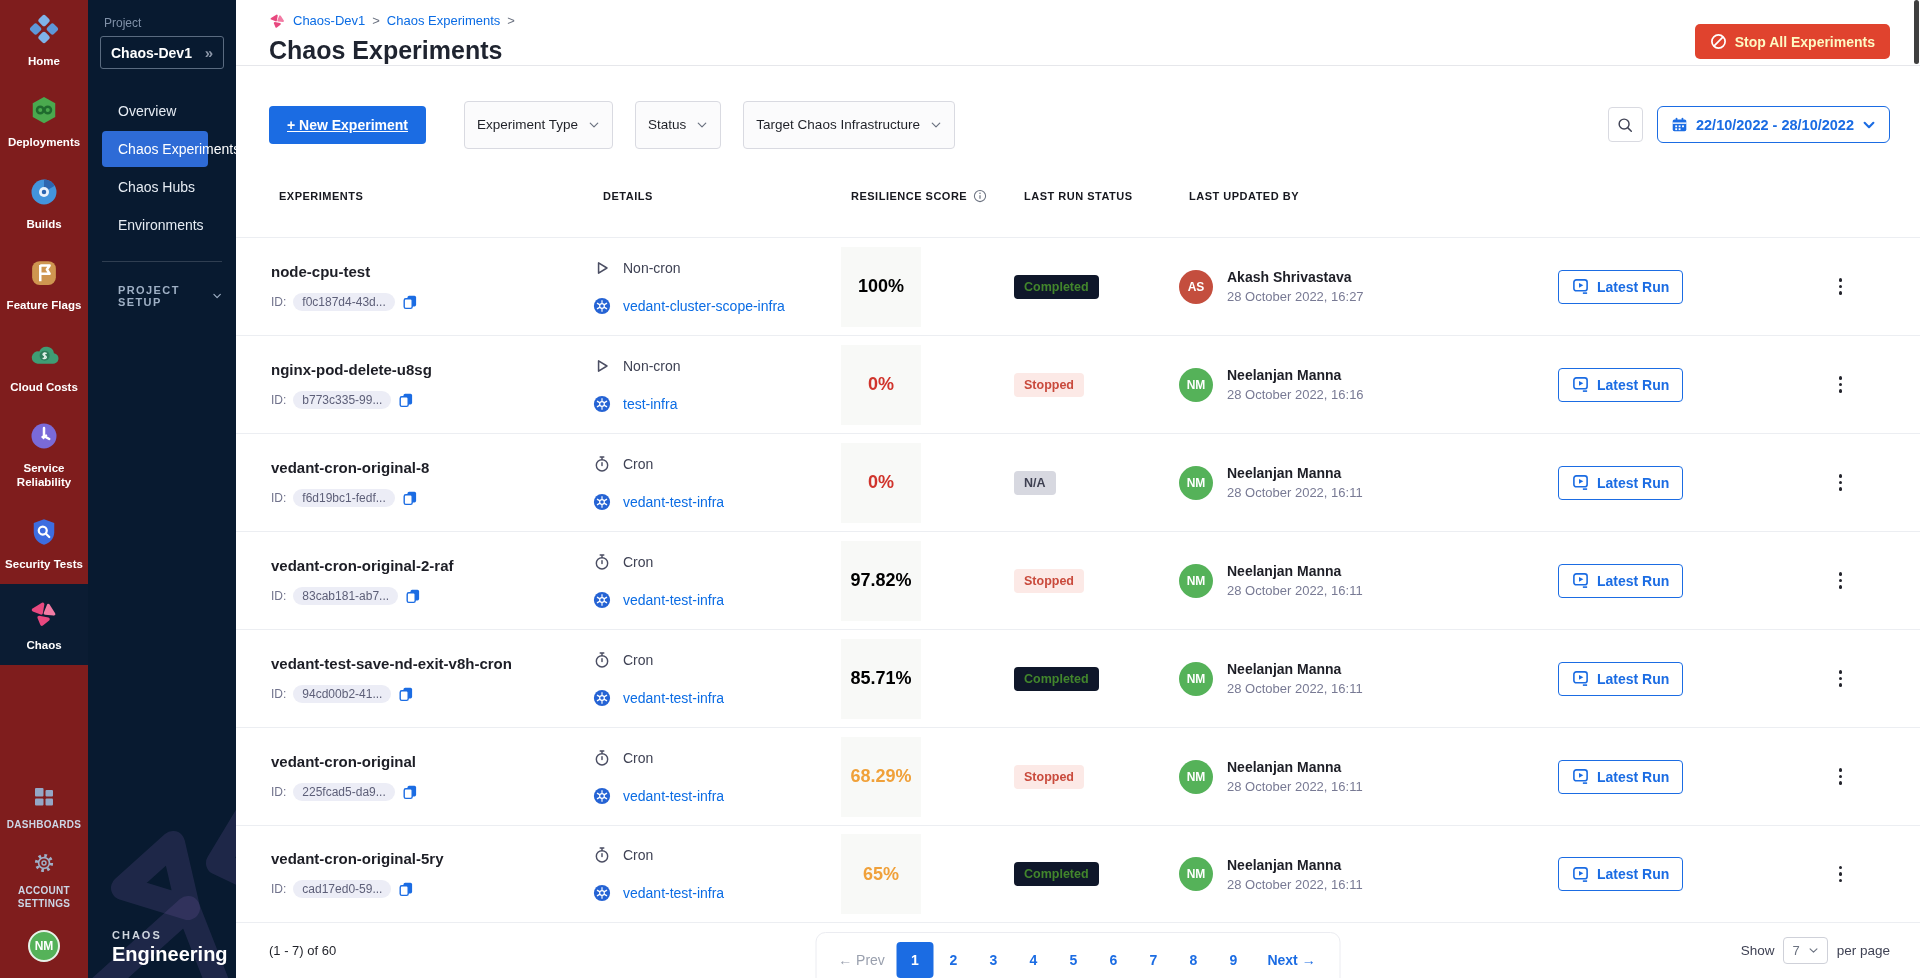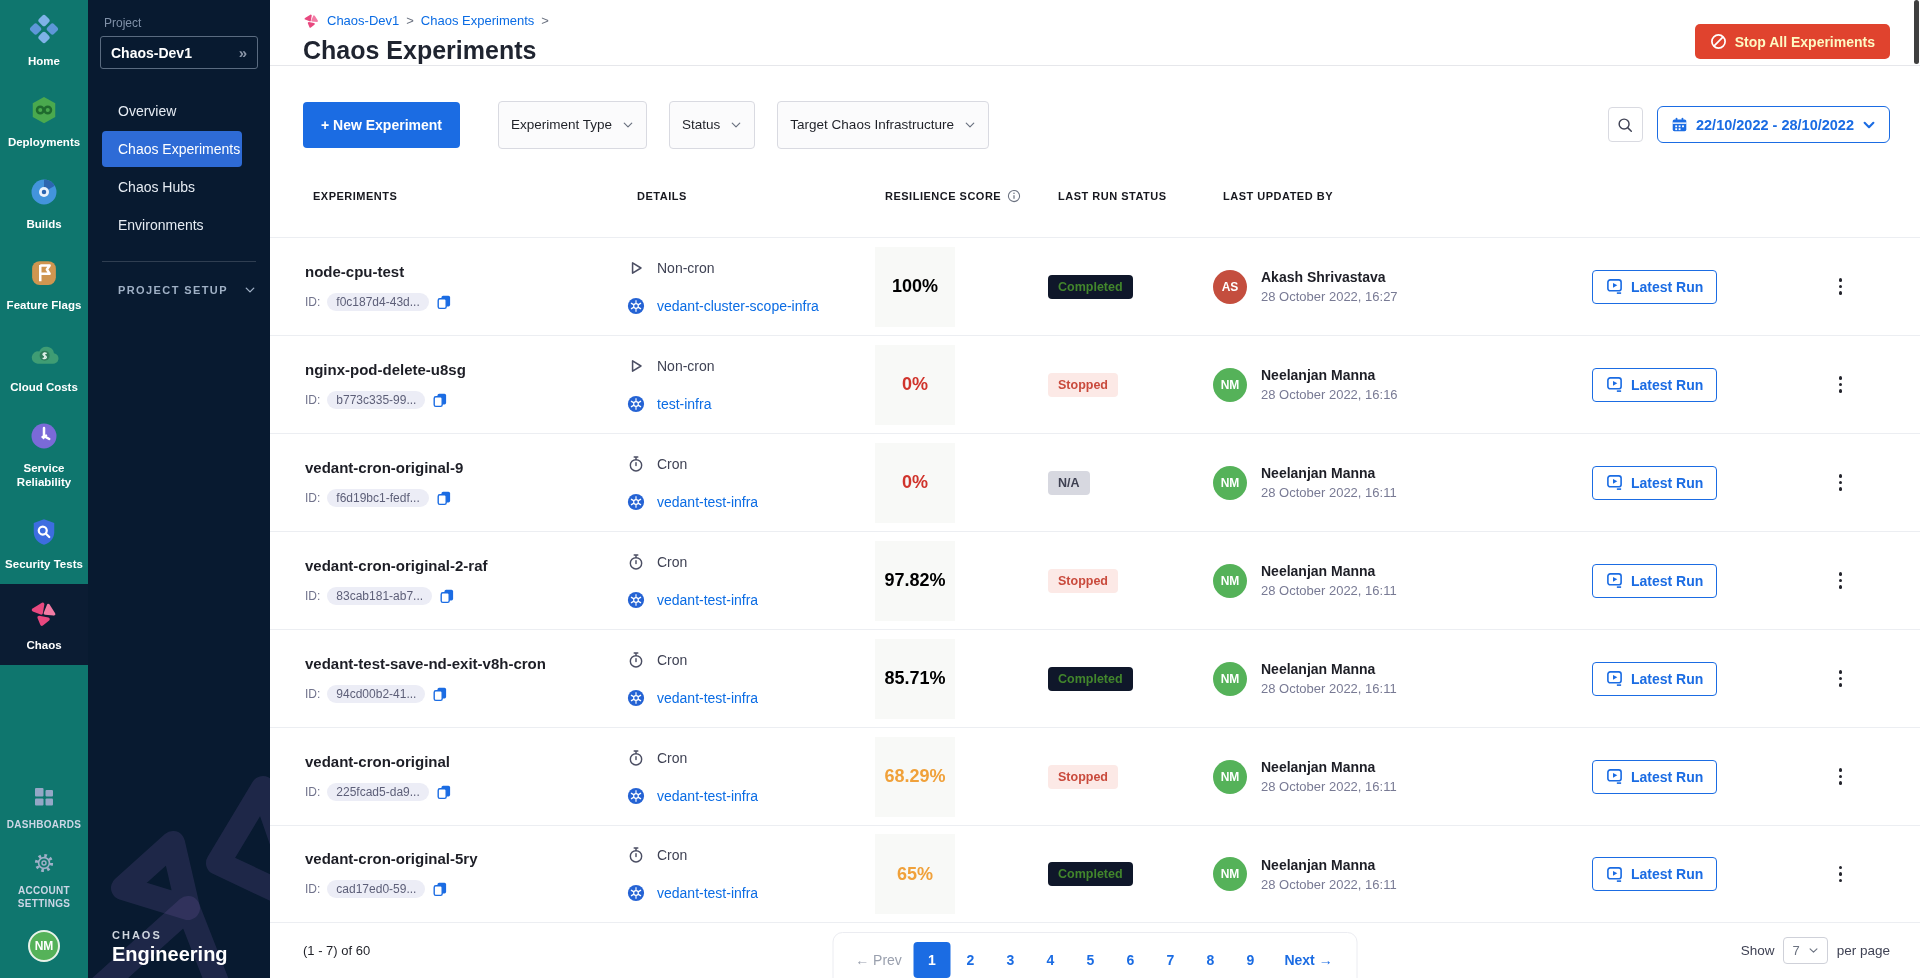--- a/index.html
+++ b/index.html
@@ -1,35 +1,35 @@
 <!DOCTYPE html>
 <html><head>
 <meta charset="utf-8">
 <style>
   * { margin:0; padding:0; box-sizing:border-box; }
   html,body { width:1920px; height:978px; overflow:hidden; background:#fff;
               font-family:"Liberation Sans", sans-serif; }
   body { display:flex; }
 
   
-  .rail { width:88px; background:#0f766e; display:flex; flex-direction:column; flex-shrink:0; z-index:3; }
+  .rail { width:88px; background:#7f1d1d; display:flex; flex-direction:column; flex-shrink:0; z-index:3; }
   .rail-item { padding:14px 2px 13px; text-align:center; cursor:pointer; }
   .rail-item .ric { width:30px; height:30px; display:inline-block; }
   .rail-item .rlabel { display:block; margin-top:6px; color:#fff; font-size:11.5px; font-weight:bold; line-height:1.25; }
   .rail-item.active { background:#0b1c33; }
   .rail-bottom { margin-top:auto; padding-bottom:10px; }
   .rail-bottom .rail-item { padding:10px 2px; }
   .rail-bottom .ric { width:24px; height:24px; }
   .rail-bottom .rlabel { color:#ccd6e6; font-size:10px; font-weight:bold; letter-spacing:.3px; }
   .rail-avatar { width:32px; height:32px; margin:10px auto 6px; border-radius:50%; background:#55b259;
                  color:#fff; font-size:12px; font-weight:bold; display:flex; align-items:center; justify-content:center;
                  border:2px solid #e8f3e9; cursor:pointer; }
 
   
-  .panel { width:182px; background:#081a30; position:relative; overflow:hidden; flex-shrink:0; color:#e6ecf3; }
+  .panel { width:148px; background:#081a30; position:relative; overflow:hidden; flex-shrink:0; color:#e6ecf3; }
   .panel-label { color:#8091a8; font-size:12px; margin:16px 0 6px 16px; }
   .proj-select { margin:0 12px; border:1px solid #5a6b80; border-radius:3px; padding:7px 10px;
                  display:flex; justify-content:space-between; align-items:center; cursor:pointer; }
   .proj-select .pname { color:#fff; font-size:14px; font-weight:bold; }
   .proj-select .pcollapse { color:#8b96a8; font-size:15px; font-weight:bold; }
   .panel-menu { margin-top:24px; }
   .panel-menu .mitem { padding:10px 8px 10px 16px; margin:2px 28px 2px 14px; font-size:14px; color:#e6ecf3;
                        border-radius:4px; cursor:pointer; white-space:nowrap; }
   .panel-menu .mitem.active { background:#2e6bd6; color:#fff; }
   .panel-divider { border-top:1px solid rgba(255,255,255,.16); margin:18px 14px 0; }
@@ -46,22 +46,22 @@
   .page-header { height:66px; padding:12px 30px 0 33px; border-bottom:1px solid #e6e7eb; position:relative; }
   .breadcrumb { display:flex; align-items:center; gap:7px; font-size:13px; }
   .breadcrumb a { color:#0b6ce4; text-decoration:none; cursor:pointer; }
   .crumb-sep { color:#6b7280; }
   .page-title { margin-top:7px; font-size:25px; font-weight:bold; color:#1f2430; }
   .stop-btn { position:absolute; right:30px; top:24px; background:#e0432e; color:#fef9c3; border:none; border-radius:5px;
               padding:9px 15px; font-size:14px; font-weight:bold; display:flex; align-items:center; gap:8px;
               font-family:inherit; cursor:pointer; }
 
   .toolbar { display:flex; align-items:center; padding:29px 30px 0 33px; height:88px; }
-  .new-exp { background:#1b6ce3; color:#fff; border:none; border-radius:4px; padding:0 18px; height:46px;
-             font-size:14px; font-weight:bold; font-family:inherit; cursor:pointer; }
+  .new-exp { background:#1b6ce3; color:#fff; border:none; border-radius:4px; padding:0 18px; height:38px;
+             font-size:14px; font-weight:bold; font-family:inherit; cursor:pointer;text-decoration:underline; }
   .filter-select { display:flex; align-items:center; gap:10px; height:48px; background:#fbfbfc; border:1px solid #d9dae1;
                    border-radius:4px; padding:0 12px; margin-left:22px; font-size:13.5px; color:#1f2128; cursor:pointer; }
   .filter-select:first-of-type { margin-left:38px; }
   .toolbar-spacer { flex:1; }
   .search-btn { width:35px; height:35px; border:1px solid #d9dae1; background:#fff; border-radius:4px;
                 display:flex; align-items:center; justify-content:center; cursor:pointer; }
   .date-btn { margin-left:14px; height:37px; border:1.5px solid #1b6ce3; background:#fff; border-radius:6px;
               display:flex; align-items:center; gap:8px; padding:0 13px; color:#1b6ce3; font-size:14.5px;
               font-weight:bold; font-family:inherit; cursor:pointer; }
 
@@ -467,21 +467,21 @@
     <div class="cell c-menu">
           <span class="kebab">
             <i></i>
             <i></i>
             <i></i>
           </span>
         </div>
   </div>
       <div class="grid-cols row">
     <div class="cell">
-      <div class="exp-name">vedant-cron-original-9</div>
+      <div class="exp-name">vedant-cron-original-8</div>
       <div class="exp-id">
         <span class="id-label">ID:</span>
         <span class="id-pill">f6d19bc1-fedf...</span>
         <span class="copy-icon">
           <svg width="16" height="16" viewBox="0 0 16 16">
                 <rect x="5.5" y="1.8" width="8.6" height="10.6" rx="1.6" fill="#1b6ce3"></rect>
                 <rect x="2.2" y="4.8" width="8" height="9.6" rx="1.6" fill="#fff" stroke="#1b6ce3" stroke-width="1.4"></rect>
               </svg>
         </span>
       </div>

